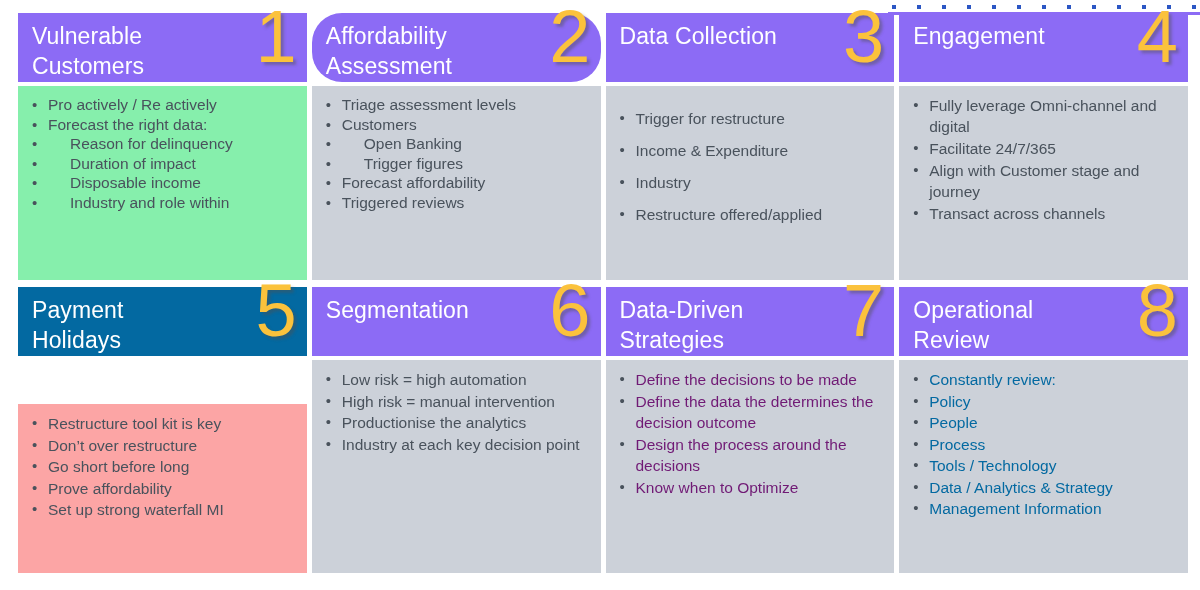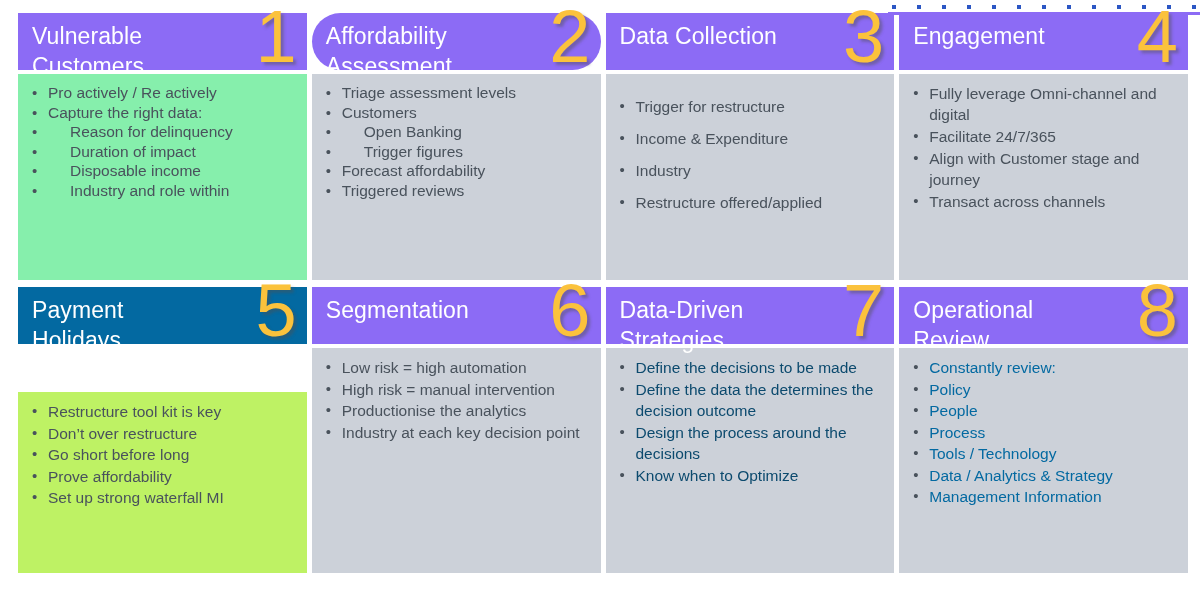--- a/index.html
+++ b/index.html
@@ -80,21 +80,21 @@
     flex: 1 1 0;
     display: flex;
     flex-direction: column;
     min-width: 0;
   }
 
   .card-header {
     position: relative;
     background: #8c6bf5;
     color: #ffffff;
-    height: 57px;
+    height: 69px;
     box-sizing: border-box;
     padding: 8px 12px 0 14px;
     font-size: 23px;
     line-height: 30px;
     font-weight: 400;
     letter-spacing: 0.1px;
     overflow: visible;
     z-index: 2;
   }
   .card-header .title {
@@ -190,21 +190,21 @@
     <div class="row row-1">
         <div class="card">
           <div class="card-header" style="background: rgb(140, 107, 245); color: rgb(255, 255, 255);">
             <span class="title">Vulnerable
 Customers</span>
             <span class="numeral" style="color: rgb(251, 194, 60);">1</span>
           </div>
           <div class="card-body " style="background: #86efac;">
             <ul class="bullets" style="color: rgb(73, 82, 92);">
               <li class="">Pro actively / Re actively</li>
-              <li class="">Capture the right data:</li>
+              <li class="">Forecast the right data:</li>
               <li class="indent">Reason for delinquency</li>
               <li class="indent">Duration of impact</li>
               <li class="indent">Disposable income</li>
               <li class="indent">Industry and role within</li>
             </ul>
           </div>
         </div>
         <div class="card">
           <div class="card-header" style="background: rgb(140, 107, 245); color: rgb(255, 255, 255); border-radius: 30px;">
             <span class="title">Affordability
@@ -251,21 +251,21 @@
           </div>
         </div>
       </div>
     <div class="row row-2">
         <div class="card">
           <div class="card-header" style="background: #0369a1; color: rgb(255, 255, 255);">
             <span class="title">Payment
 Holidays</span>
             <span class="numeral" style="color: rgb(251, 194, 60);">5</span>
           </div>
-          <div class="card-body body-r2" style="background: #bef264; margin-top: 48px;">
+          <div class="card-body body-r2" style="background: #fca5a5; margin-top: 48px;">
             <ul class="bullets" style="color: rgb(73, 82, 92);">
               <li class="">Restructure tool kit is key</li>
               <li class="">Don’t over restructure</li>
               <li class="">Go short before long</li>
               <li class="">Prove affordability</li>
               <li class="">Set up strong waterfall MI</li>
             </ul>
           </div>
         </div>
         <div class="card">
@@ -282,21 +282,21 @@
             </ul>
           </div>
         </div>
         <div class="card">
           <div class="card-header" style="background: rgb(140, 107, 245); color: rgb(255, 255, 255);">
             <span class="title">Data-Driven
 Strategies</span>
             <span class="numeral" style="color: rgb(251, 194, 60);">7</span>
           </div>
           <div class="card-body body-r2-wrap" style="background: rgb(204, 209, 217);">
-            <ul class="bullets" style="color: #0c4a6e;">
+            <ul class="bullets" style="color: #701a75;">
               <li class="">Define the decisions to be made</li>
               <li class="">Define the data the determines the decision outcome</li>
               <li class="">Design the process around the decisions</li>
               <li class="">Know when to Optimize</li>
             </ul>
           </div>
         </div>
         <div class="card">
           <div class="card-header" style="background: rgb(140, 107, 245); color: rgb(255, 255, 255);">
             <span class="title">Operational

